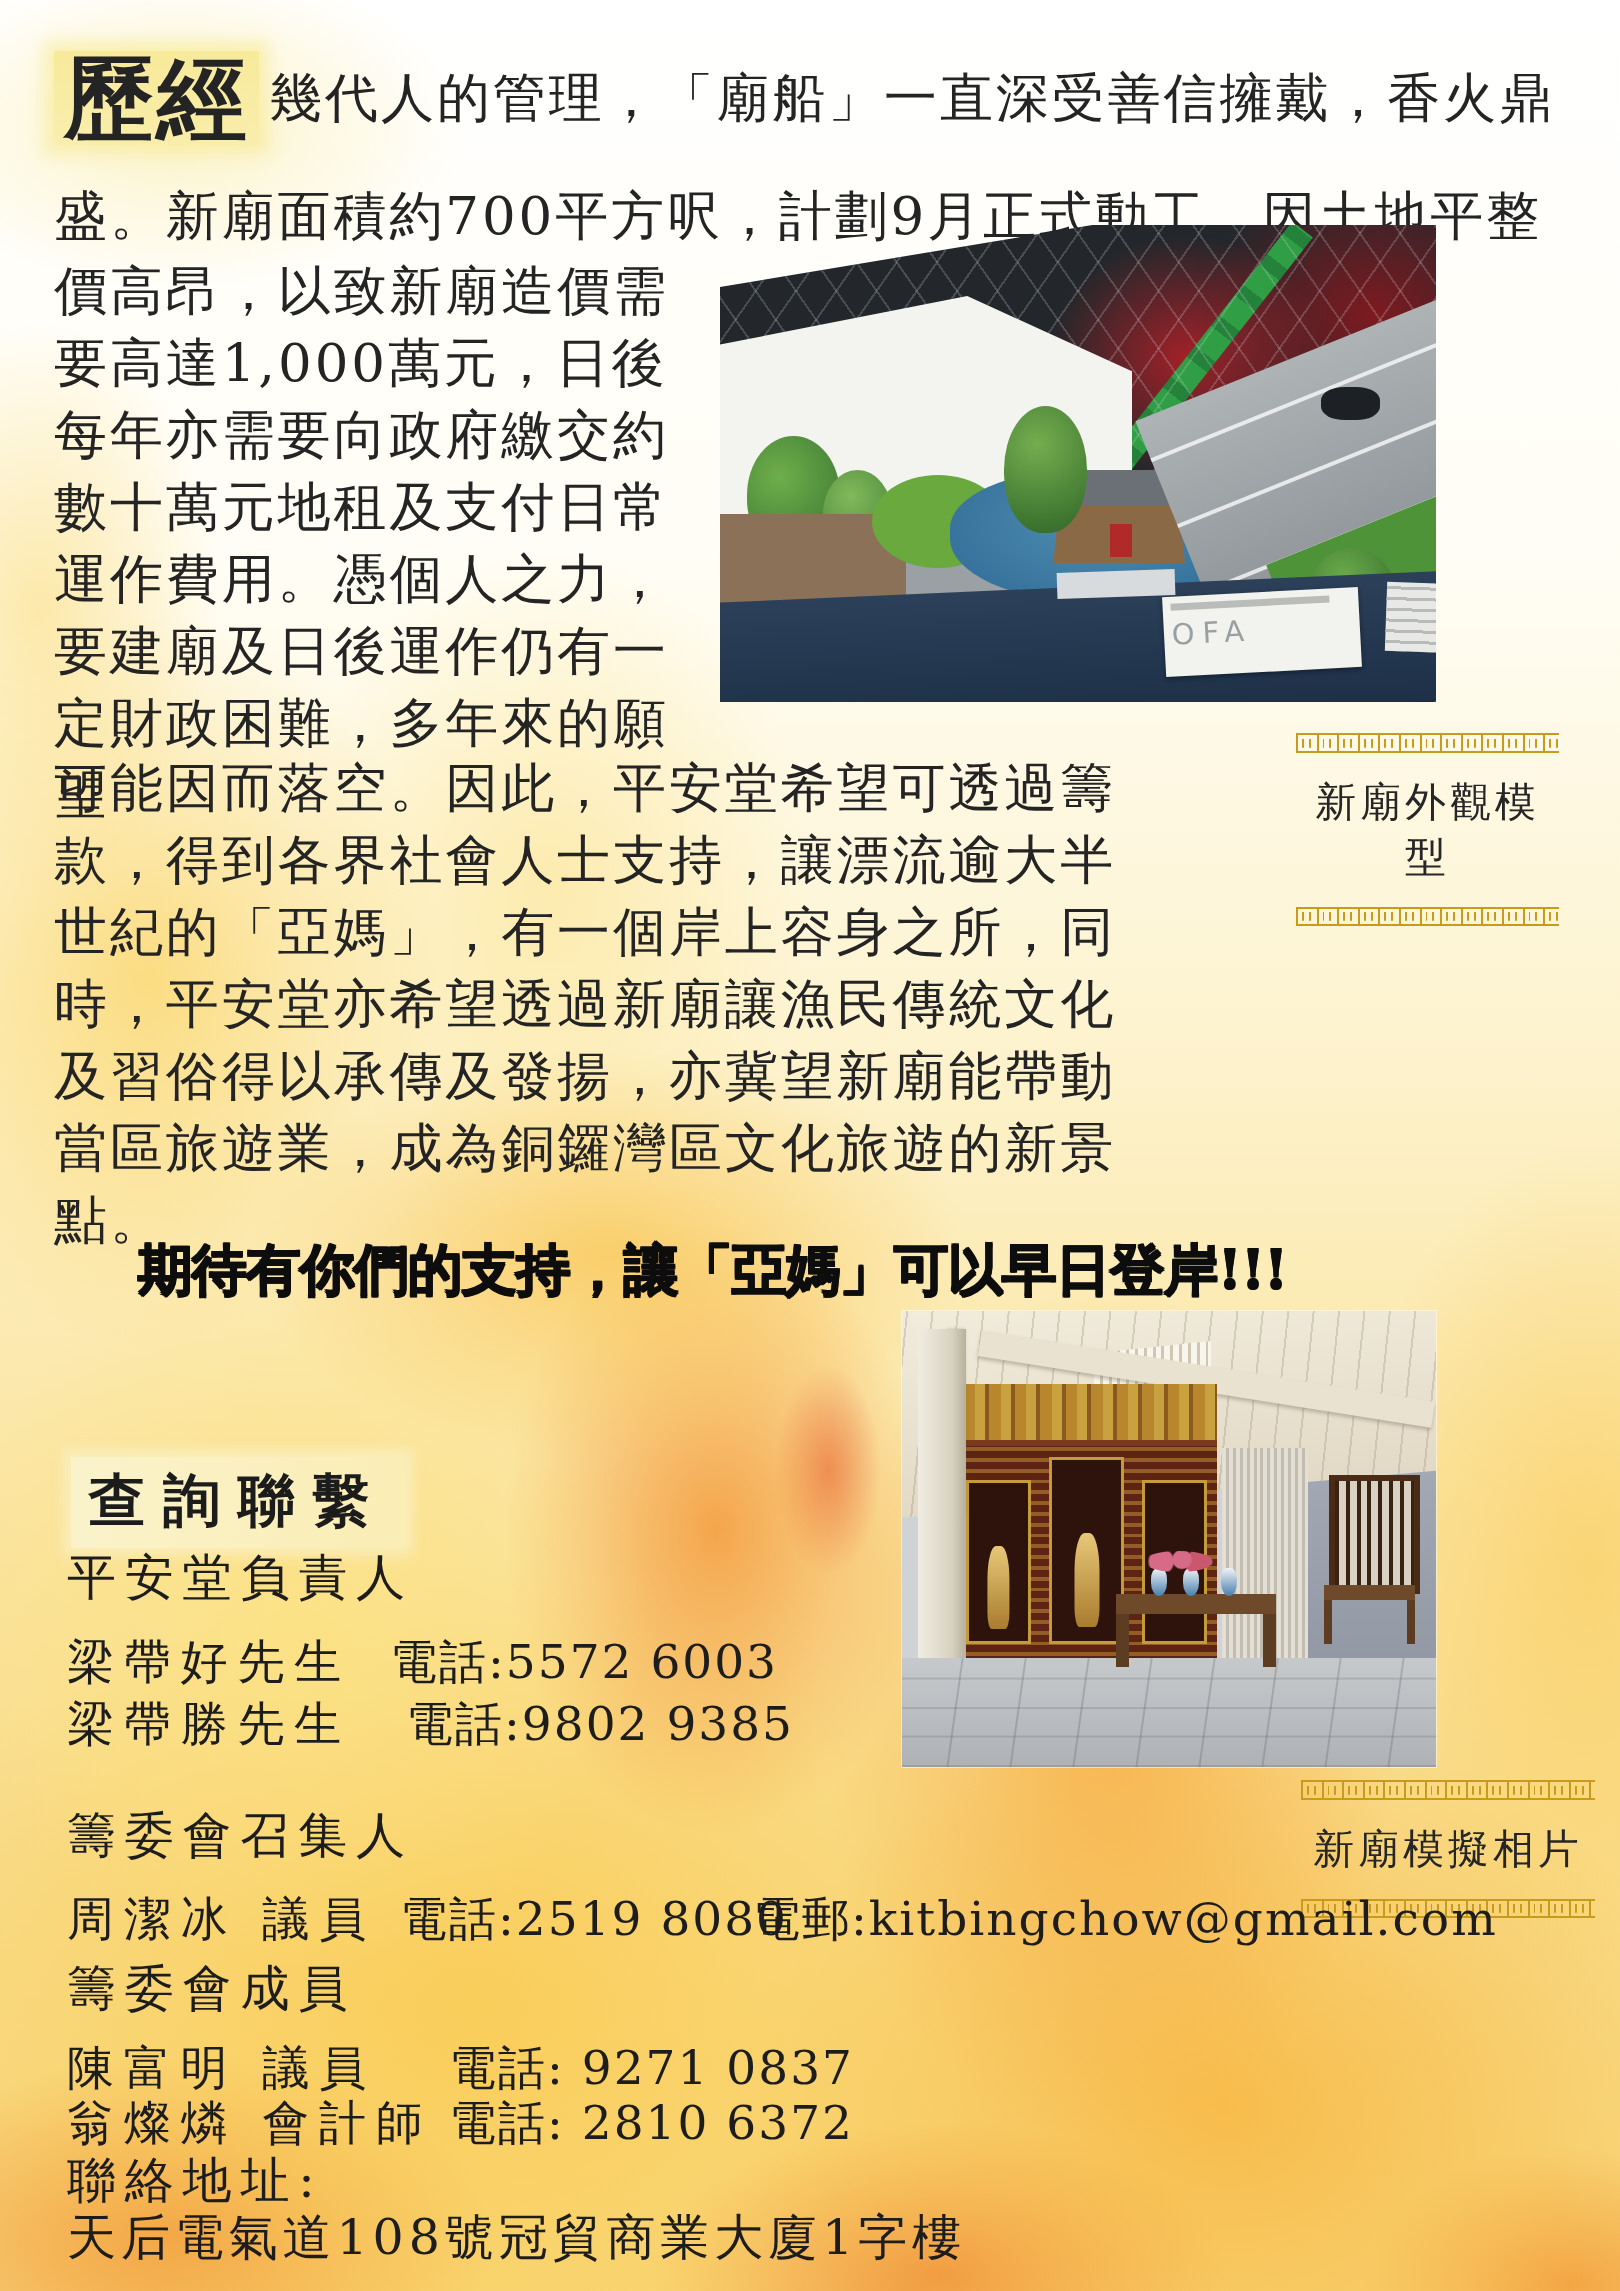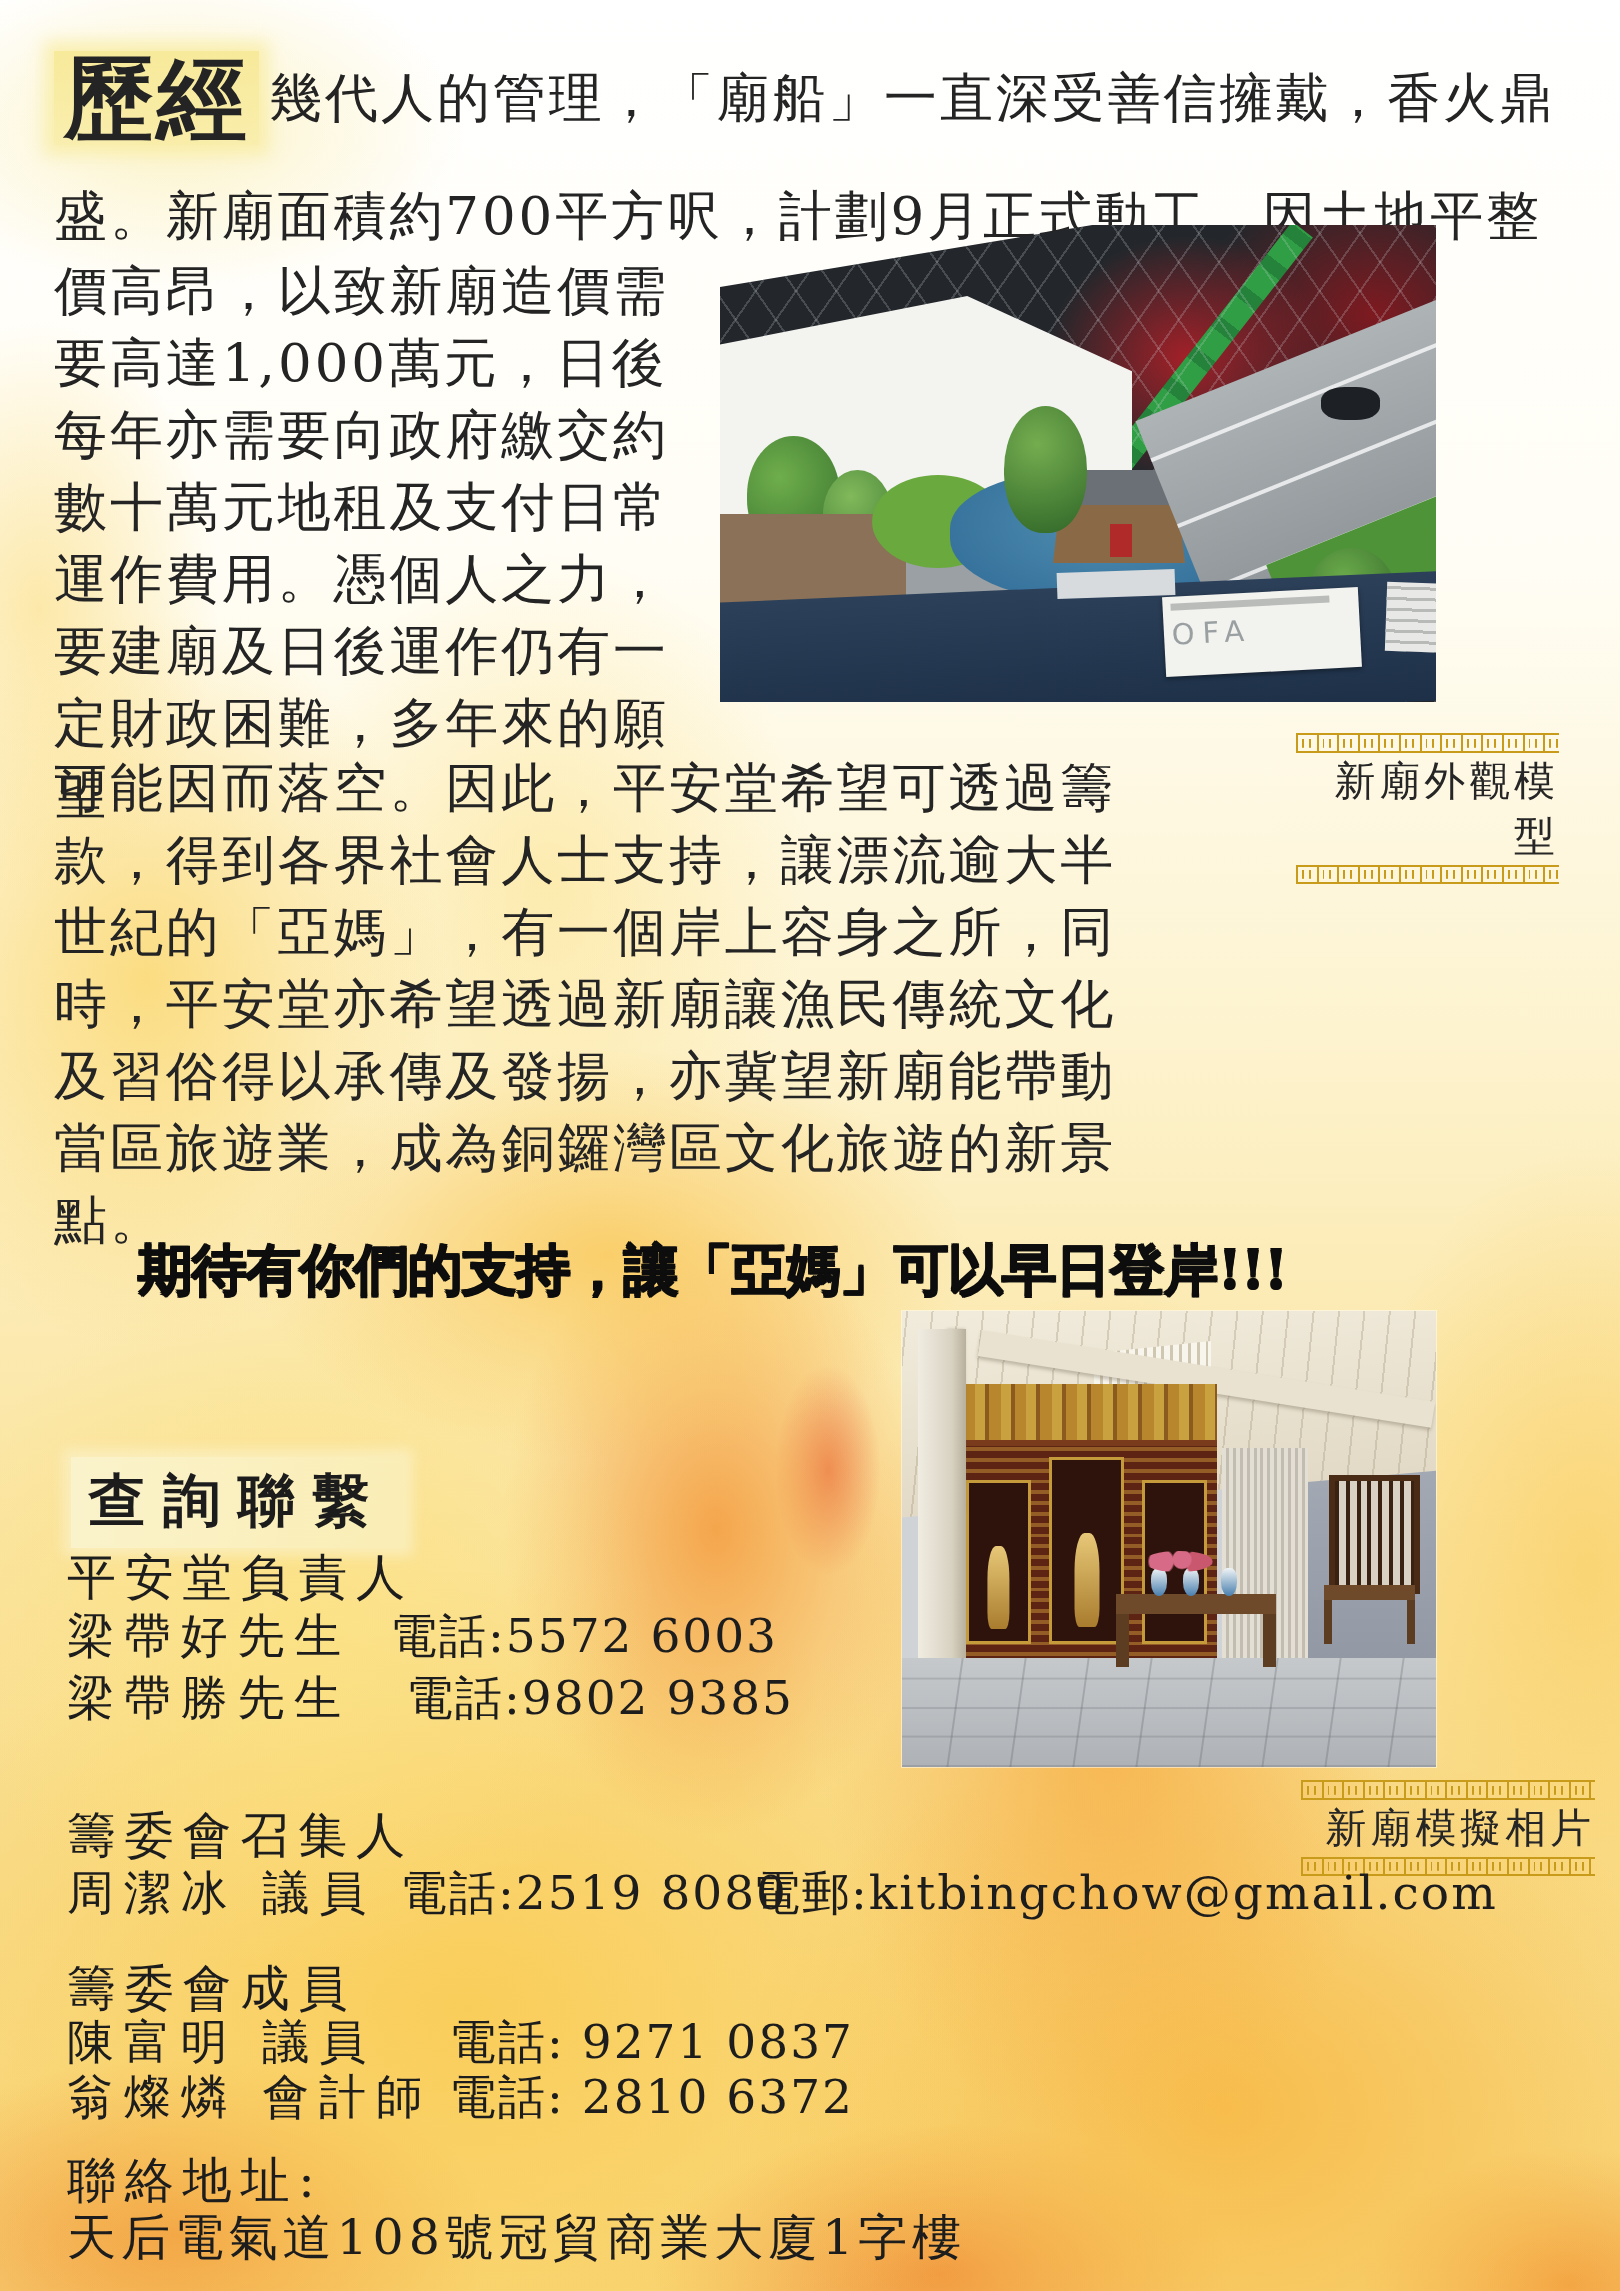--- a/index.html
+++ b/index.html
@@ -46,21 +46,21 @@
   .cap2{left:1301px;top:1780px;width:294px;}
   .meander{height:19.6px;
     background-image:
       linear-gradient(#c89b1b,#c89b1b),
       linear-gradient(#c89b1b,#c89b1b),
       repeating-linear-gradient(90deg,#c89b1b 0 2px,transparent 2px 20.6px),
       repeating-linear-gradient(90deg,transparent 0 5.9px,#c89b1b 5.9px 7.8px,transparent 7.8px 12.7px,#c89b1b 12.7px 14.7px,transparent 14.7px 20.6px);
     background-size:100% 2px,100% 2px,100% 100%,100% 8.8px;
     background-position:0 0,0 100%,0 0,0 5.9px;
     background-repeat:no-repeat,no-repeat,repeat,repeat-x;}
-  .cap-text{font-size:41px;letter-spacing:3.9px;text-align:right;color:#262626;padding:1px 0;}
+  .cap-text{font-size:41px;letter-spacing:3.9px;text-align:center;color:#262626;padding:22px 0;}
   
   .photo1{position:absolute;left:720px;top:225px;width:716px;height:477px;
           clip-path:polygon(0 13%,52% 0,100% 0,100% 100%,0 100%);
           background:#23272b;box-shadow:0 0 0 1px rgba(255,255,255,.4);}
   .p1-red{position:absolute;right:0;top:0;width:58%;height:62%;
           background:
             radial-gradient(ellipse 45% 55% at 40% 45%, #a32028, transparent 75%),
             radial-gradient(ellipse 55% 60% at 85% 30%, #7e1a20, transparent 78%),
             radial-gradient(ellipse 35% 35% at 65% 75%, #c24a38, transparent 70%);}
   .p1-pole{position:absolute;left:66%;top:-6%;width:25.5px;height:314px;background:repeating-linear-gradient(0deg,#2f9e44 0 25.5px,#24823a 25.5px 39px);transform:rotate(38deg);}
@@ -147,21 +147,21 @@
        repeating-linear-gradient(0deg, rgba(90,95,100,.22) 0 2px, transparent 2px 29px),
        linear-gradient(180deg,#c6c9cc,#aeb2b6);
      transform:skewX(-8deg);}
   
   .contact-heading-wrap{position:absolute;left:71px;top:1457px;}
   .contact-heading{display:inline-block;font-size:57px;font-weight:700;letter-spacing:17.6px;color:#1c1c1c;padding:5.9px 17.6px 7.8px;
      background:linear-gradient(90deg,rgba(250,243,205,.95),rgba(250,240,190,.8));
      box-shadow:0 0 11.8px 7.8px rgba(250,243,205,.65);}
   .grp-title{position:absolute;left:67px;font-size:49px;letter-spacing:8.8px;color:#1d1d1d;white-space:nowrap;}
   .crow{position:absolute;left:67px;display:flex;align-items:baseline;font-size:47px;color:#1d1d1d;white-space:nowrap;}
-  .crow .nm{letter-spacing:9.8px;}
+  .crow .nm{letter-spacing:9.8px;margin-top:26px;}
   .w330{width:323px;} .w340{width:333px;} .w390{width:382px;}
   .ph{letter-spacing:2px;} .phw{width:353px;}
   .g1t{top:1545px;} .r11{top:1605px;} .r12{top:1667px;gap:16px;} .r13{top:1729px;}
   .g2t{top:1803px;} .r21{top:1862px;}
   .g3t{top:1956px;} .r31{top:2011px;} .r32{top:2066px;}
   .g4t{top:2148px;} .r41{top:2205px;font-size:49px;letter-spacing:4.9px;}
 </style>
 </head>
 <body>
 

